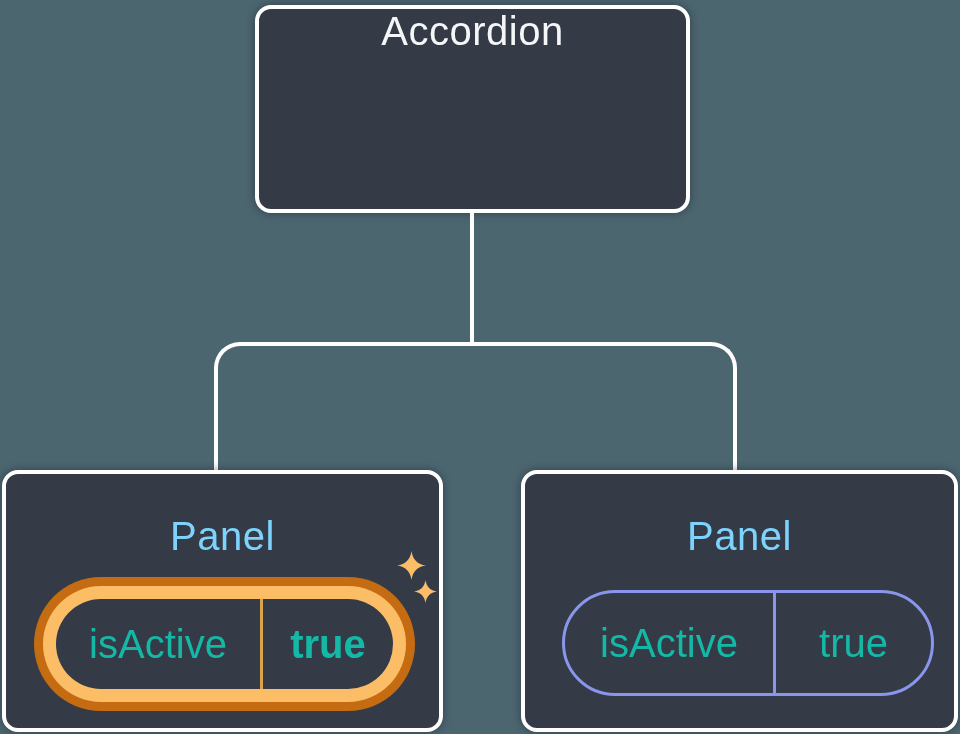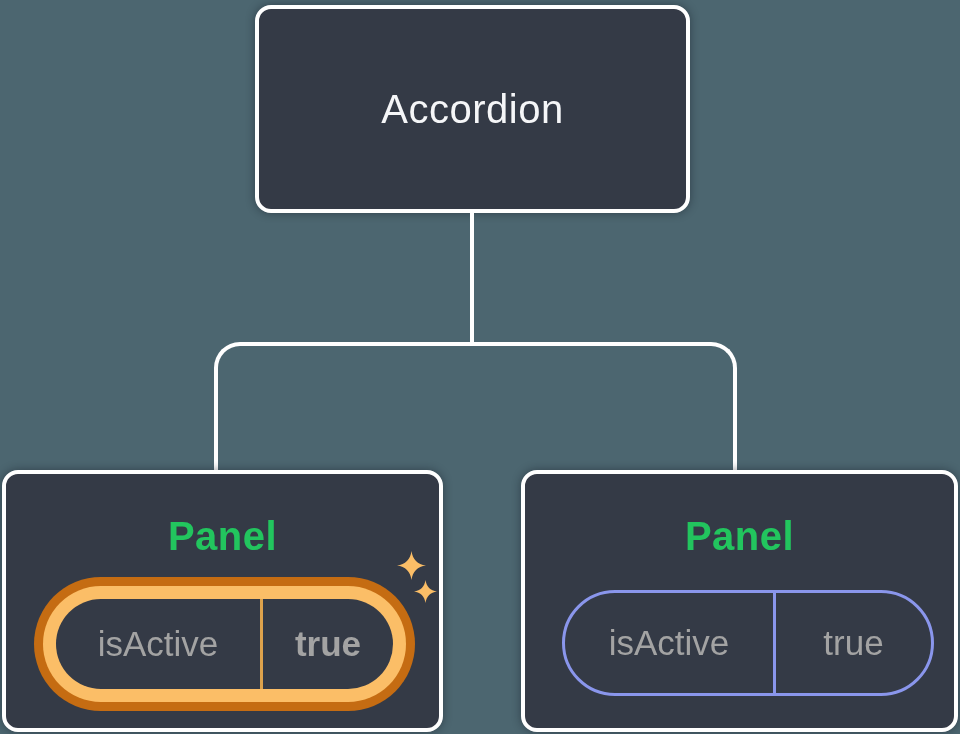--- a/index.html
+++ b/index.html
@@ -8,27 +8,27 @@
     background:#4C6670;
     font-family:"Liberation Sans",sans-serif;
   }
   
   .node{
     position:absolute;background:#343A46;border:4px solid #FFFFFF;
     border-radius:16px;box-sizing:border-box;
     box-shadow:0 0 10px rgba(16,21,31,.45);
   }
   .node-root{left:255px;top:5px;width:435px;height:208px;
-    display:flex;align-items:center;justify-content:center;}
+    display:flex;justify-content:center;}
   .node-label{color:#F5F6F8;font-size:40px;font-weight:500;letter-spacing:.5px;}
   .panel-left{left:2px;top:470px;width:441px;height:262px;}
   .panel-right{left:521px;top:470px;width:437px;height:262px;}
   .panel-title{
     position:absolute;top:40px;left:0;width:100%;text-align:center;
-    color:#22c55e;font-size:40px;font-weight:700;line-height:44px;letter-spacing:.5px;
+    color:#7dd3fc;font-size:40px;font-weight:400;line-height:44px;letter-spacing:.5px;
   }
   
   .stem{position:absolute;left:470px;top:212px;width:4px;height:134px;background:#FFFFFF;}
   .bracket{
     position:absolute;left:214px;top:342px;width:523px;height:128px;
     border:4px solid #FFFFFF;border-bottom:none;
     border-radius:26px 26px 0 0;box-sizing:border-box;
   }
   
   .pill-glow{
@@ -38,21 +38,21 @@
   .pill-mid{width:100%;height:100%;border-radius:58px;background:#FBBE67;
     padding:13px;box-sizing:border-box;}
   .pill-inner{width:100%;height:100%;border-radius:45px;background:#343A46;
     display:flex;align-items:stretch;overflow:hidden;}
   .pill-plain{
     position:absolute;left:37px;top:116px;width:372px;height:106px;
     border:3px solid #8A96EC;border-radius:53px;box-sizing:border-box;
     display:flex;align-items:stretch;overflow:hidden;background:#343A46;
   }
   .cell{display:flex;align-items:center;justify-content:center;
-    color:#a3a3a3;font-size:35px;}
+    color:#14b8a6;font-size:40px;}
   .cell-prop-active{width:204px;}
   .cell-val-active{flex:1;font-weight:700;}
   .cell-prop-plain{width:208px;}
   .cell-val-plain{flex:1;}
   .divider-gold{width:3px;background:#DDA24C;}
   .divider-purple{width:3px;background:#8A96EC;}
   
   .sparkles{position:absolute;left:389px;top:74px;width:44px;height:58px;z-index:5;}
 </style>
 </head>

